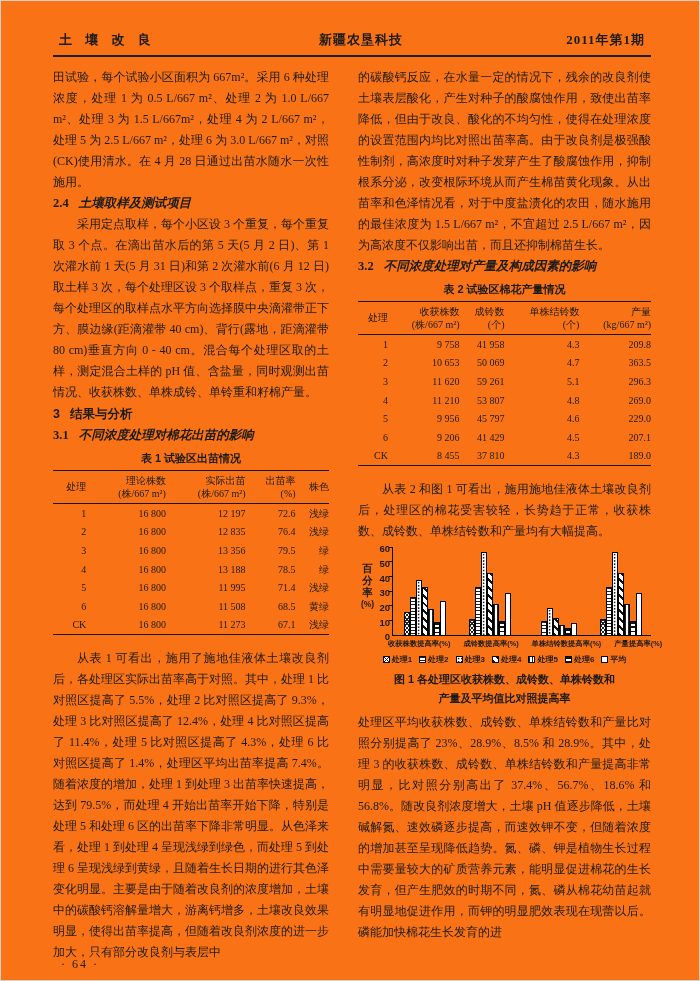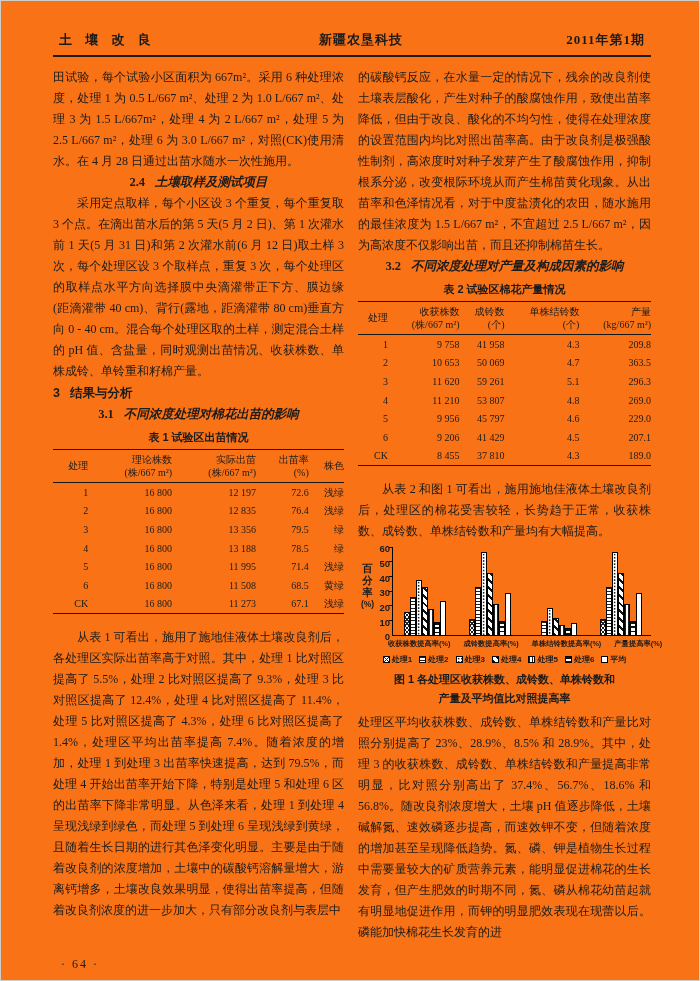--- a/index.html
+++ b/index.html
@@ -10,25 +10,25 @@
     color:#1b1b1b;
     overflow:hidden;
   }
   .page{position:absolute;inset:0;background:#f97316;border:1px solid #cfcfca;box-sizing:border-box;overflow:hidden;}
   .content{padding:30px 48px 0 52px;}
   
   .header{display:flex;justify-content:space-between;align-items:baseline;font-weight:700;font-size:13px;letter-spacing:1px;padding:0 6px 6px 6px;}
   .header .hl{letter-spacing:5px;}
   .header-rule{border-bottom:2.2px solid #1c1c1c;margin:0 0 10px 0;}
   
-  .columns{display:flex;gap:14px;}
+  .columns{display:flex;gap:29px;}
   .col{width:293px;box-sizing:border-box;}
   .body-text{margin:0;font-size:12px;line-height:21px;text-align:justify;text-justify:inter-ideograph;}
   .indent{text-indent:2em;}
-  .subhead{margin:0;font-size:12.5px;line-height:21px;font-weight:700;font-style:italic;text-align:center;}
+  .subhead{margin:0;font-size:12.5px;line-height:21px;font-weight:700;font-style:italic;}
   .subhead .num{font-style:normal;margin-right:10px;}
   .sechead{margin:0;font-size:12.5px;line-height:22px;font-weight:700;font-family:"Liberation Sans","DejaVu Sans",sans-serif;}
   .sechead .num{margin-right:10px;}
   
   .tbl-title{text-align:center;font-family:"Liberation Sans","DejaVu Sans",sans-serif;font-weight:700;font-size:11px;line-height:20px;margin:2px 0 2px 0;}
   table.data{width:100%;border-collapse:collapse;font-size:10px;text-align:right;border-top:1.6px solid #161616;border-bottom:1.6px solid #161616;margin:2px 0 13px 0;}
   table.data th{font-weight:400;white-space:pre-line;line-height:12.5px;padding:4px 0 3px 0;border-bottom:1px solid #161616;}
   table.data td{padding:2.8px 0;line-height:13px;}
   
   .figure{margin:6px 0 0 0;}

